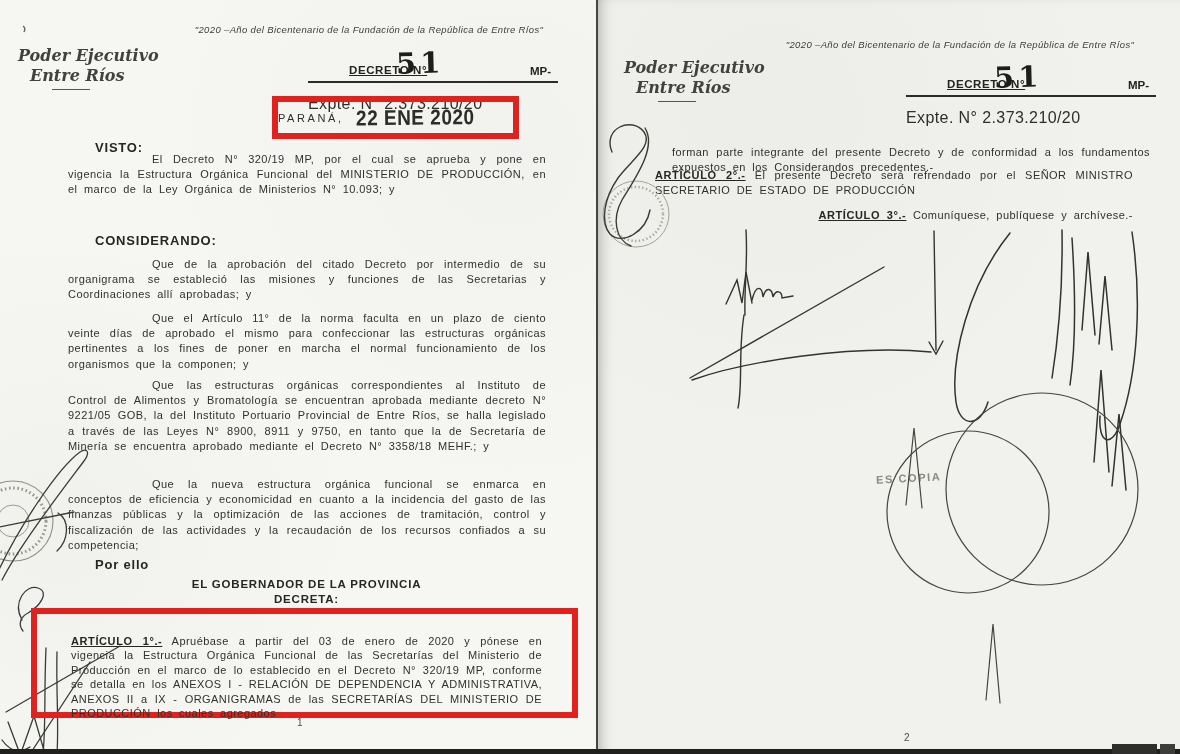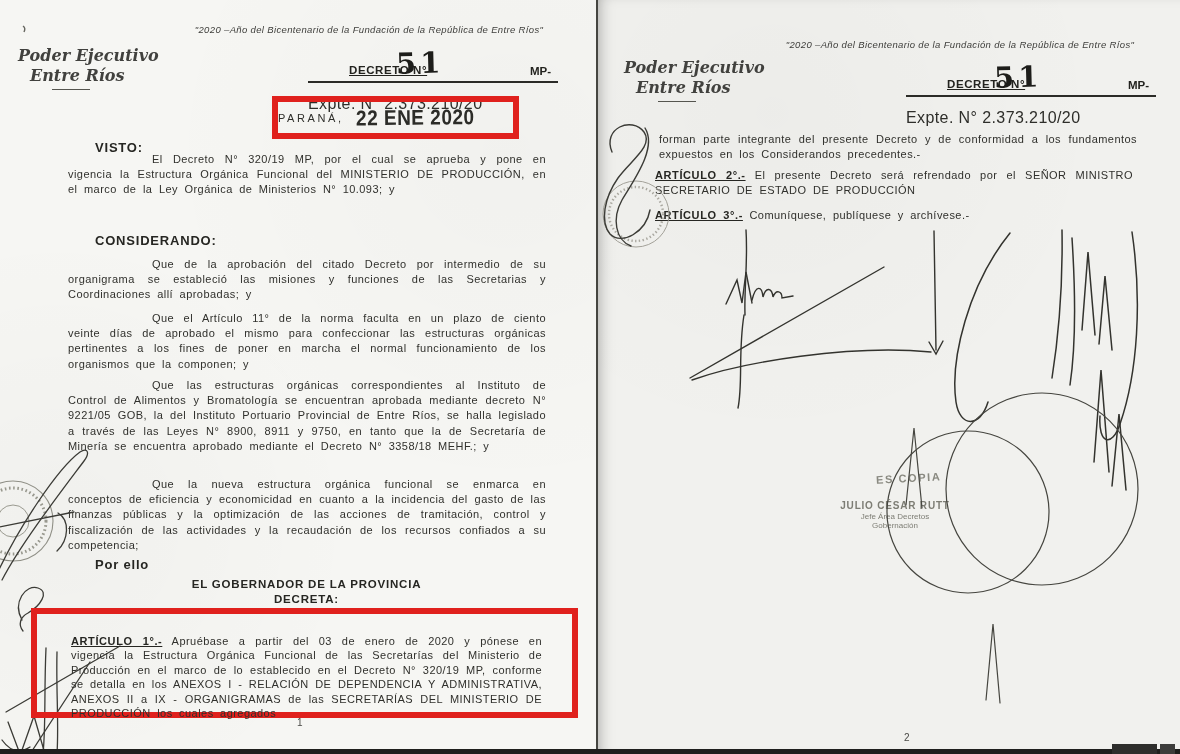--- a/index.html
+++ b/index.html
@@ -129,39 +129,34 @@
     </div>
 
     <div class="abs decree" style="left:308px; top:64px;">
       <span class="lbl">DECRETO N°</span>
       <span class="num">51</span>
       <span class="mp">MP-</span>
       <span class="rule"></span>
       <span class="expte">Expte. N° 2.373.210/20</span>
     </div>
 
-    <p class="abs doc-text" style="left:57px; top:128px; width:478px; margin:4px;">forman parte integrante del presente Decreto y de conformidad a los fundamentos expuestos en los Considerandos precedentes.-</p>
+    <p class="abs doc-text" style="left:57px; top:128px; width:478px; margin:17px;">forman parte integrante del presente Decreto y de conformidad a los fundamentos expuestos en los Considerandos precedentes.-</p>
 
     <p class="abs doc-text" style="left:57px; top:168px; width:478px; margin:0;">
       <span class="art-label">ARTÍCULO 2°.-</span>
       <span>El presente Decreto será refrendado por el SEÑOR MINISTRO SECRETARIO DE ESTADO DE PRODUCCIÓN</span>
     </p>
 
-    <p class="abs doc-text" style="left:57px; top:208px; width:478px; margin:0; text-align:left;">
+    <p class="abs doc-text" style="left:57px; top:208px; width:478px; margin:0; text-align:right;">
       <span class="art-label">ARTÍCULO 3°.-</span>
       <span>Comuníquese, publíquese y archívese.-</span>
     </p>
 
     <div class="abs copy-stamp copy-line" style="left:278px; top:472px;">ES COPIA</div>
 
-    <div class="abs signer" style="left:232px; top:500px; width:130px;">
-      <div class="nm">JULIO CÉSAR RUTT</div>
-      <div class="rl">Jefe Área Decretos</div>
-      <div class="of">Gobernación</div>
-    </div>
 
     <div class="abs pagenum" style="left:306px; top:732px;">2</div>
   </div>
 
   <svg class="ink" width="1180" height="754" viewBox="0 0 1180 754">
 
     <path d="M 23 26 q 3 2 1 6" stroke="#66665f" stroke-width="1.4" fill="none"></path>
 
     <g fill="none">
       <circle cx="13" cy="521" r="40" stroke="#8f8f86" stroke-width="1.1"></circle>

